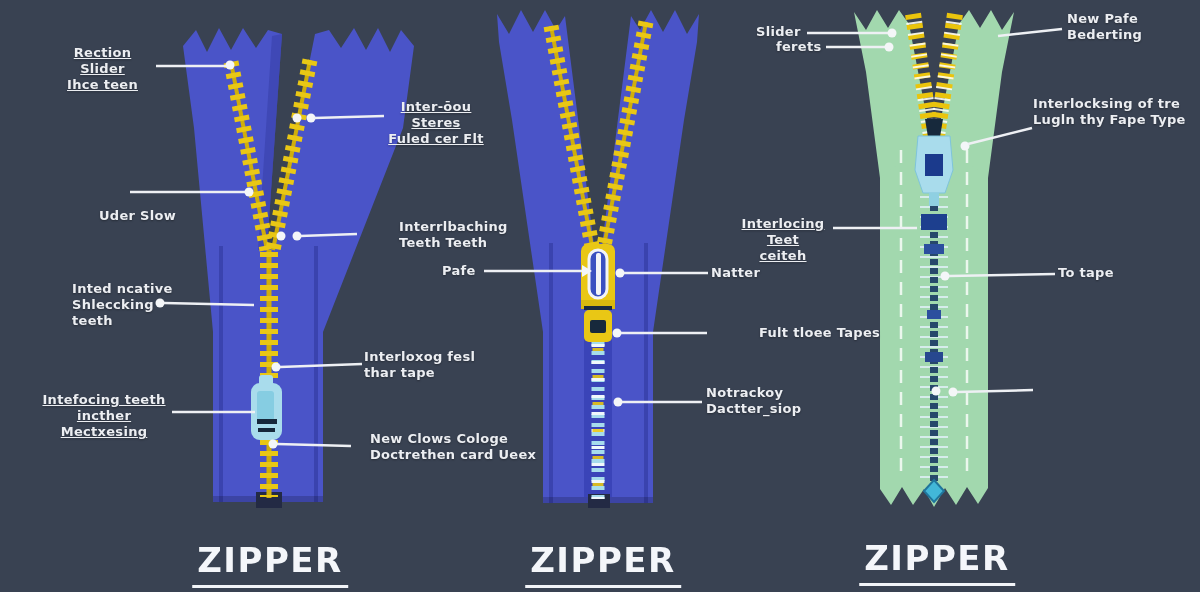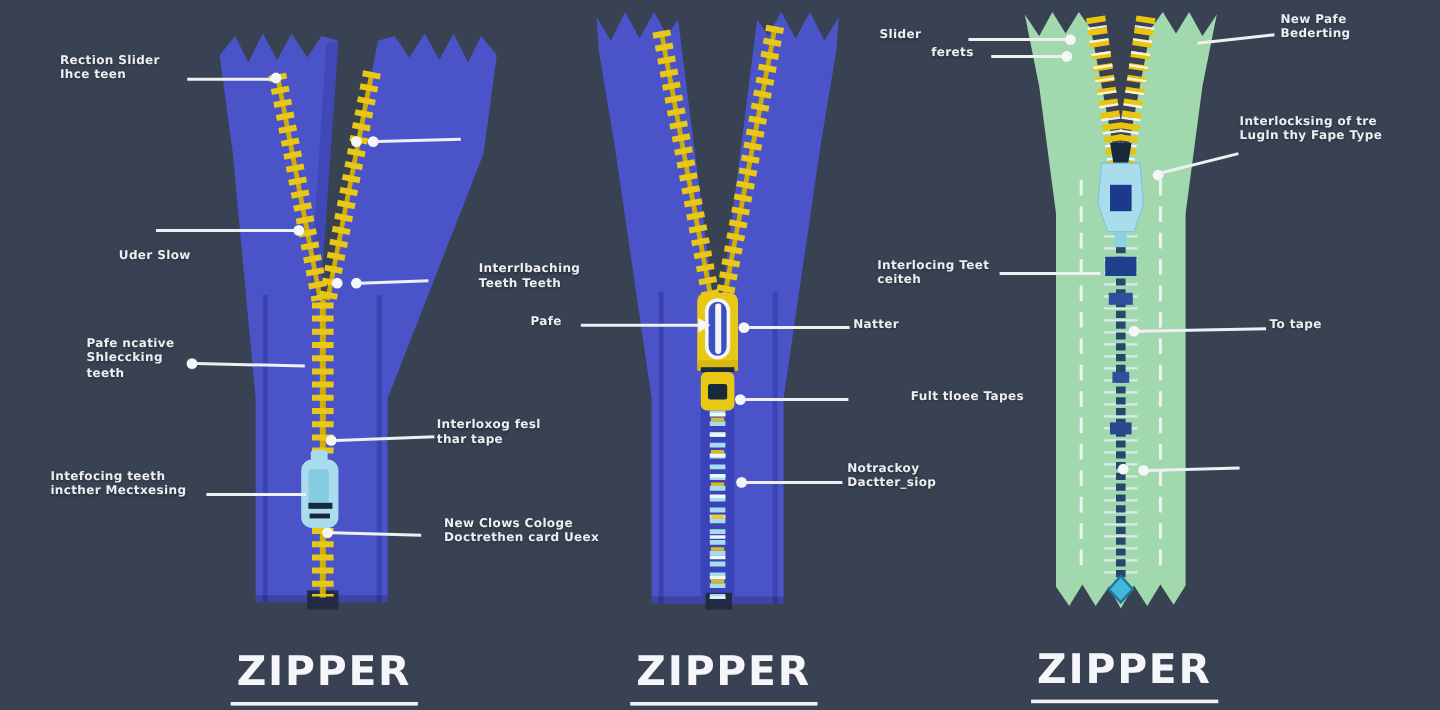--- a/index.html
+++ b/index.html
@@ -12,28 +12,28 @@
     --slider_cyan:#a9dcec;
     --label_white:#eceef2;
   }
   html,body{margin:0;padding:0;}
   body{background:#232834;font-family:"DejaVu Sans","Liberation Sans",sans-serif;}
   #stage{position:relative;width:1200px;height:592px;background:var(--bg);overflow:hidden;}
   #scene{position:absolute;left:0;top:0;}
   .callout{
     position:absolute;
     color:var(--label_white);
-    font-size:10px;
+    font-size:13px;
     font-weight:bold;
     line-height:1.24;
     letter-spacing:.3px;
     white-space:pre-line;
     text-shadow:0 1px 2px rgba(0,0,0,.35);
   }
-  .center{}
+  .center{text-align:center;text-decoration:underline;}
   .zipper-title{
     position:absolute;
     transform:translateX(-50%);
     color:#f4f6fa;
     font-size:34px;
     font-weight:bold;
     letter-spacing:1.5px;
     padding:0 5px 5px 5px;
     border-bottom:3px solid #f2f4f8;
   }
@@ -190,39 +190,41 @@
         <line class="callout-line" x1="949" y1="276" x2="1055" y2="274"></line>
       <circle class="callout-dot" cx="936" cy="391" r="4.5"></circle>
         <circle class="callout-dot" cx="953" cy="392" r="4.5"></circle>
       <line class="callout-line" x1="957" y1="392" x2="1033" y2="390"></line>
     </g>
   </svg>
 
   <div class="callout center" style="left:50px;top:45px;width:105px;">Rection Slider
 Ihce teen</div>
   <div class="callout" style="left:99px;top:185px;margin-top:23px;">Uder Slow</div>
+  <div class="callout center" style="left:386px;top:99px;width:100px;">Inter-ōou Steres
+Fuled cer Flt</div>
   <div class="callout" style="left:360px;top:219px;margin-left:39px;">Interrlbaching
 Teeth Teeth</div>
-  <div class="callout" style="left:72px;top:281px;">Pafe ncative
+  <div class="callout" style="left:72px;top:281px;">Inted ncative
 Shleccking
 teeth</div>
   <div class="callout" style="left:364px;top:349px;">Interloxog fesl
 thar tape</div>
   <div class="callout center" style="left:42px;top:392px;width:124px;">Intefocing teeth
 incther Mectxesing</div>
   <div class="callout" style="left:354px;top:431px;margin-left:16px;">New Clows Cologe
 Doctrethen card Ueex</div>
 
   <div class="callout" style="left:442px;top:263px;">Pafe</div>
   <div class="callout" style="left:711px;top:265px;">Natter</div>
   <div class="callout" style="left:711px;top:325px;margin-left:48px;">Fult tloee Tapes</div>
   <div class="callout" style="left:706px;top:385px;">Notrackoy
 Dactter_siop</div>
 
-  <div class="callout" style="left:733px;top:24px;">Slider</div>
+  <div class="callout" style="left:756px;top:24px;">Slider</div>
   <div class="callout" style="left:776px;top:39px;">ferets</div>
   <div class="callout" style="left:1067px;top:11px;">New Pafe
 Bederting</div>
   <div class="callout" style="left:1033px;top:96px;">Interlocksing of tre
 Lugln thy Fape Type</div>
   <div class="callout center" style="left:731px;top:216px;width:104px;">Interlocing Teet
 ceiteh</div>
   <div class="callout" style="left:1058px;top:265px;text-align:right;">To tape</div>
 
   <div class="zipper-title" style="left:270px;top:540px;">ZIPPER</div>

